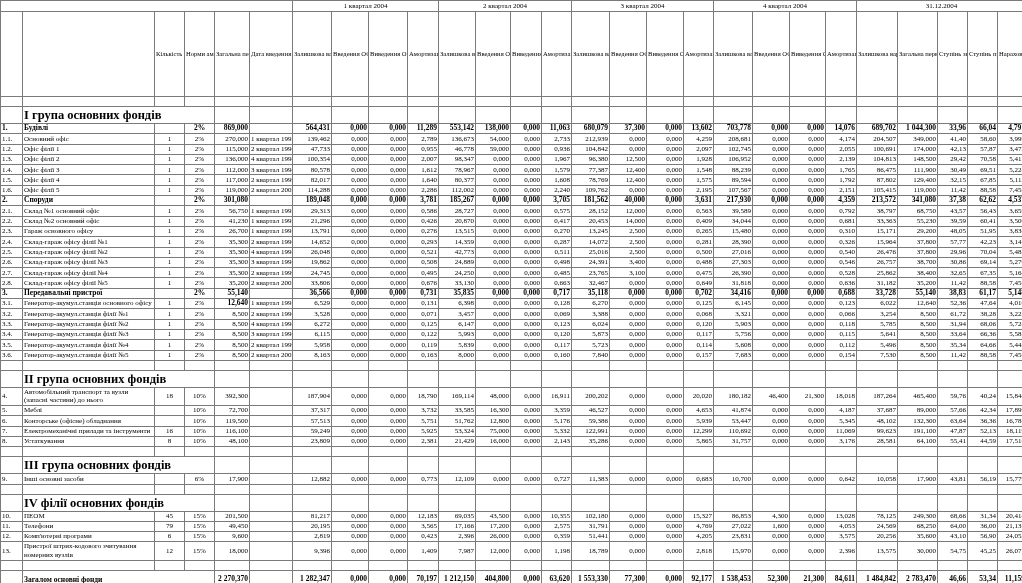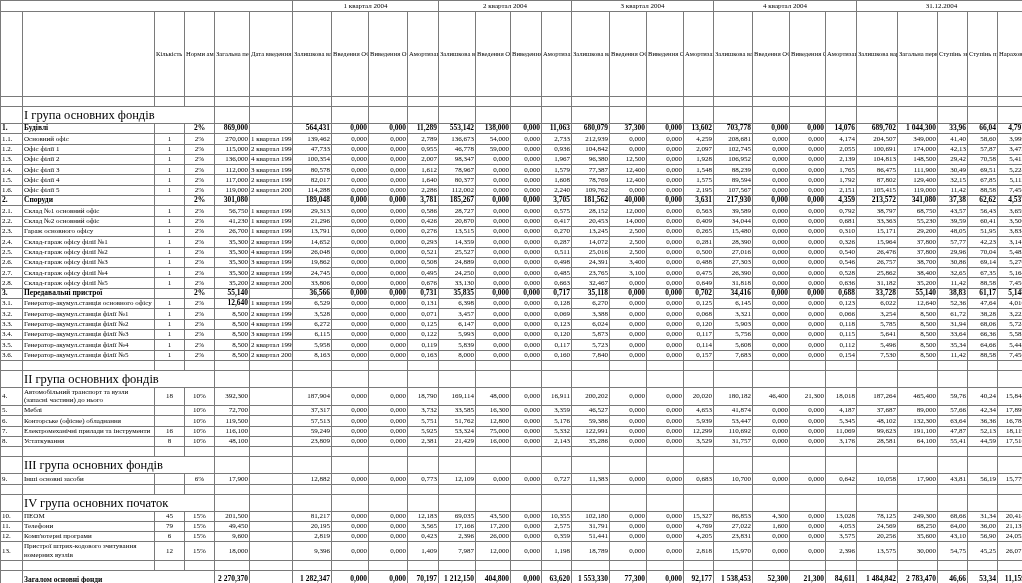--- a/index.html
+++ b/index.html
@@ -4,21 +4,21 @@
 <style>
   html, body { margin:0; padding:0; background:#ffffff; }
   body { width:1022px; height:583px; overflow:hidden; font-family:"Liberation Serif", serif; color:#000; }
   table.sheet { border-collapse:collapse; table-layout:fixed; width:1022px; font-size:7px; line-height:8.6px; }
   table.sheet td { border:1px solid #7a7a7a; padding:0 1px; overflow:hidden; white-space:nowrap; vertical-align:middle; }
   .hdr td { vertical-align:bottom; white-space:normal; font-size:6.6px; line-height:8.3px; }
   .qrow td { height:10px; text-align:center; font-size:7px; border-top:1px solid #aaa; }
   .num { text-align:right; }
   .ctr { text-align:center; }
   .bold td { font-weight:bold; font-size:7.5px; }
-  .group-title { font-size:12.5px; font-weight:normal; line-height:14px; white-space:nowrap; }
+  .group-title { font-size:12.5px; font-weight:bold; line-height:14px; white-space:nowrap; }
   .total-title { font-size:13px; font-weight:bold; line-height:16px; white-space:nowrap; }
   tr.r td { height:9.3px; }
   tr.r2 td { height:17px; white-space:normal; }
   tr.gap td { height:9px; }
   tr.grp td { height:16px; }
   tr.tot td { height:18px; }
 </style>
 </head>
 <body>
 
@@ -498,21 +498,21 @@
         <td>2.5.</td>
         <td>Склад-гараж офісу філії №2</td>
         <td class="ctr">1</td>
         <td class="ctr">2%</td>
         <td class="num">35,300</td>
         <td>4 квартал 1998</td>
         <td class="num">26,048</td>
         <td class="num">0,000</td>
         <td class="num">0,000</td>
         <td class="num">0,521</td>
-        <td class="num">25,527</td>
+        <td class="num">42,773</td>
         <td class="num">0,000</td>
         <td class="num">0,000</td>
         <td class="num">0,511</td>
         <td class="num">25,016</td>
         <td class="num">2,500</td>
         <td class="num">0,000</td>
         <td class="num">0,500</td>
         <td class="num">27,016</td>
         <td class="num">0,000</td>
         <td class="num">0,000</td>
@@ -996,21 +996,21 @@
         <td class="num">0,000</td>
         <td class="num">0,000</td>
         <td class="num">2,381</td>
         <td class="num">21,429</td>
         <td class="num">16,000</td>
         <td class="num">0,000</td>
         <td class="num">2,143</td>
         <td class="num">35,286</td>
         <td class="num">0,000</td>
         <td class="num">0,000</td>
-        <td class="num">3,529</td>
+        <td class="num">5,865</td>
         <td class="num">31,757</td>
         <td class="num">0,000</td>
         <td class="num">0,000</td>
         <td class="num">3,176</td>
         <td class="num">28,581</td>
         <td class="num">64,100</td>
         <td class="num">55,41</td>
         <td class="num">44,59</td>
         <td class="num">17,516</td>
       </tr>
@@ -1123,21 +1123,21 @@
         <td></td>
         <td></td>
         <td></td>
         <td></td>
         <td></td>
         <td></td>
         <td></td>
       </tr>
       <tr class="grp">
         <td></td>
-        <td class="group-title" colspan="3" style="overflow:visible">IV група основних початок</td>
+        <td class="group-title" colspan="3" style="overflow:visible">IV філії основних фондів</td>
         <td></td>
         <td></td>
         <td></td>
         <td></td>
         <td></td>
         <td></td>
         <td></td>
         <td></td>
         <td></td>
         <td></td>

